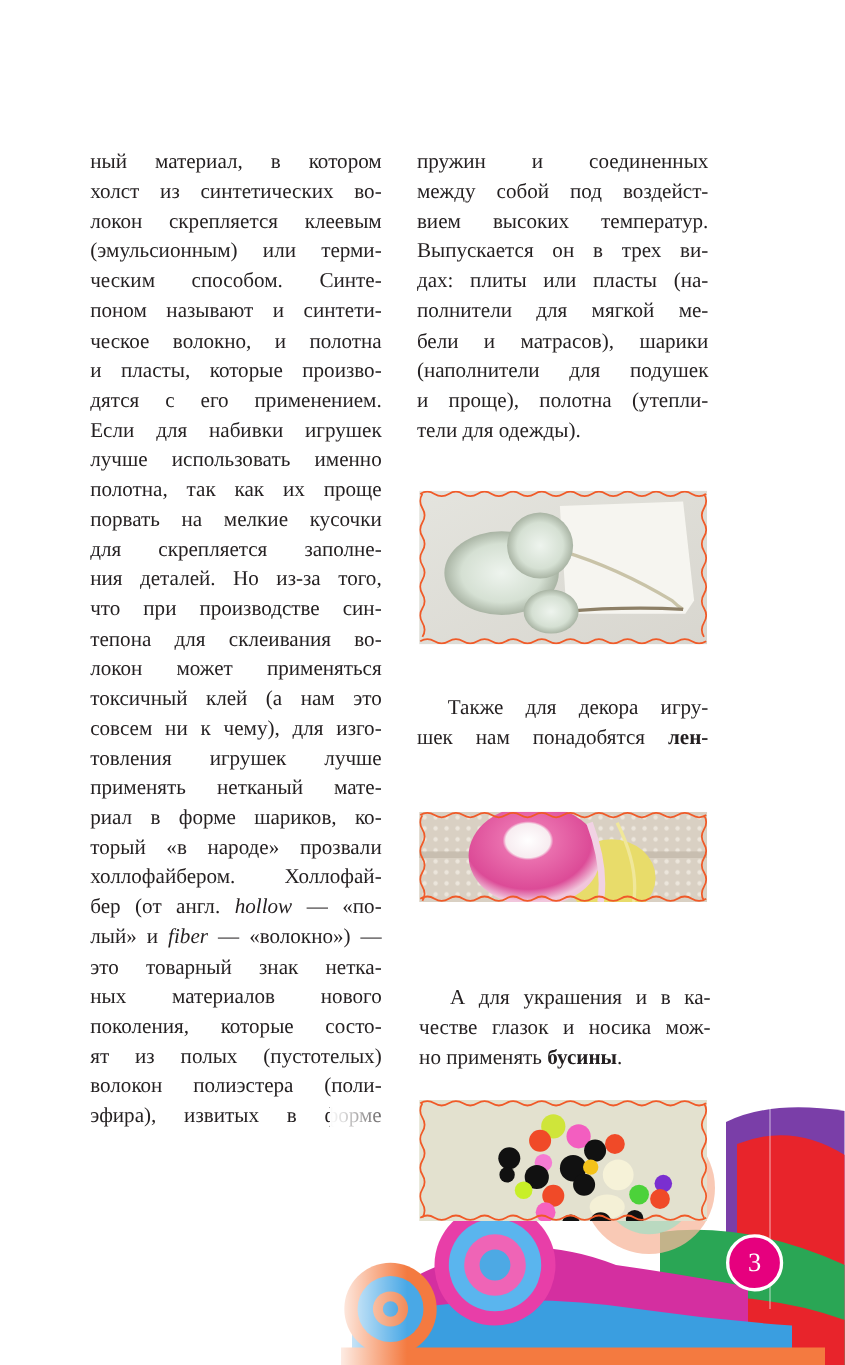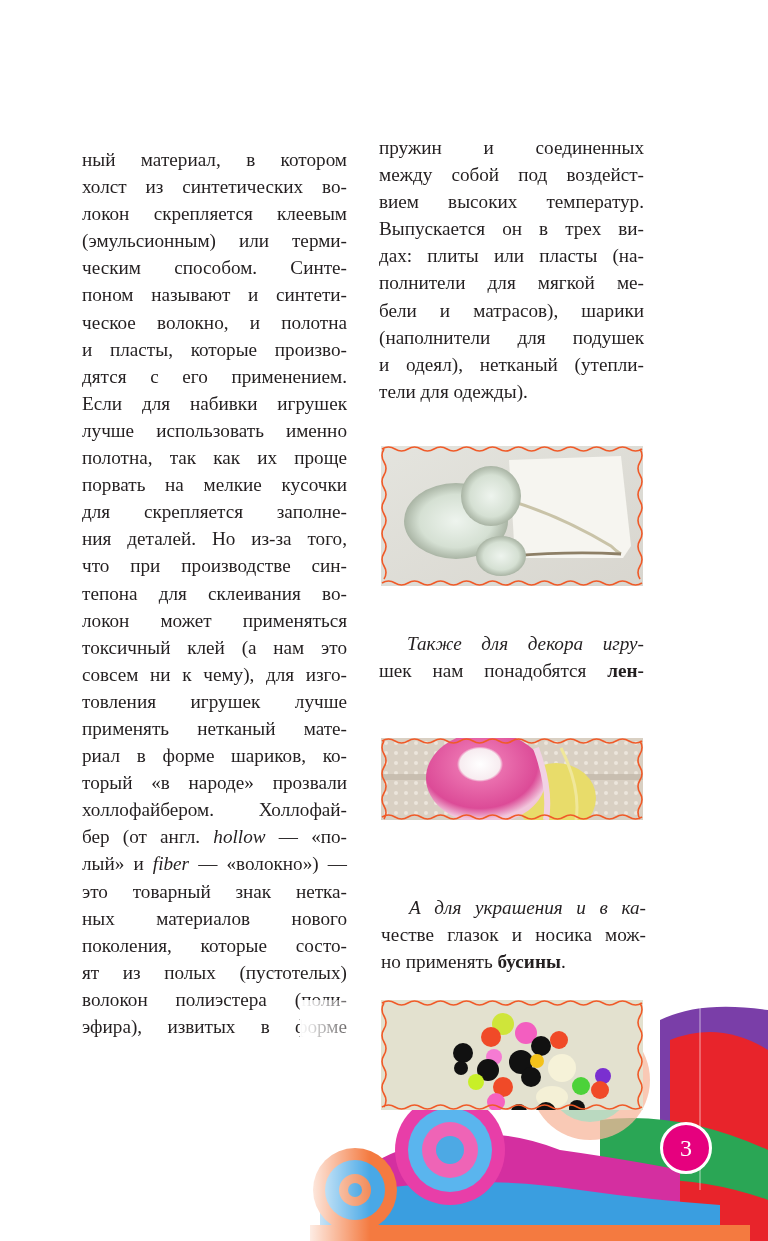--- a/index.html
+++ b/index.html
@@ -9,22 +9,22 @@
     font-family:"Liberation Serif", "DejaVu Serif", serif;
     color:#231f20;
   }
   .col {
     position:absolute;
     font-size:19.2px;
     line-height:27.1px;
   }
   .col .ln { display:block; white-space:nowrap; text-align:justify; text-align-last:justify; }
   .col .ln.last { text-align-last:left; }
-  .col .ln.indent { padding-left:28px;font-style:italic; }
-  #col-left { left:82px; top:134px; width:265px;margin-top:12px; }
+  .col .ln.indent { padding-left:28px; }
+  #col-left { left:82px; top:134px; width:265px; }
   #col-right-top { left:379px; top:134px; width:265px; }
   #col-right-mid { left:379px; top:630px; width:265px; }
   #col-right-bot { left:381px; top:894px; width:265px; }
   b { font-weight:700; }
   i { font-style:italic; }
 
   .photo {
     position:absolute;
     overflow:hidden;
   }
@@ -89,21 +89,21 @@
 
 <div id="col-right-top" class="col">
   <span class="ln">пружин и соединенных</span>
   <span class="ln">между собой под воздейст-</span>
   <span class="ln">вием высоких температур.</span>
   <span class="ln">Выпускается он в трех ви-</span>
   <span class="ln">дах: плиты или пласты (на-</span>
   <span class="ln">полнители для мягкой ме-</span>
   <span class="ln">бели и матрасов), шарики</span>
   <span class="ln">(наполнители для подушек</span>
-  <span class="ln">и одеял), нетканый (утепли-</span>
+  <span class="ln">и проще), полотна (утепли-</span>
   <span class="ln last">тели для одежды).</span>
 </div>
 
 <div id="photo-sintepon" class="photo">
   <svg width="262" height="140" viewBox="0 0 262 140">
     <defs>
       <linearGradient id="bg1" x1="0" y1="0" x2="1" y2="1">
         <stop offset="0" stop-color="#e4e4de"></stop>
         <stop offset="1" stop-color="#d8d6cf"></stop>
       </linearGradient>

